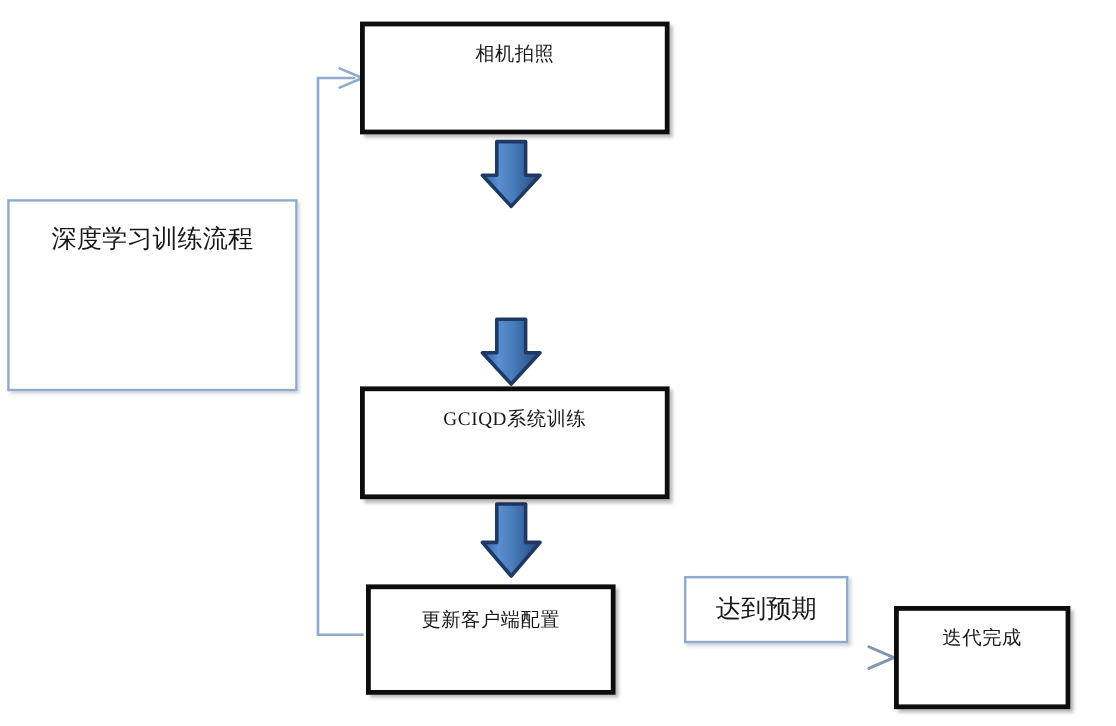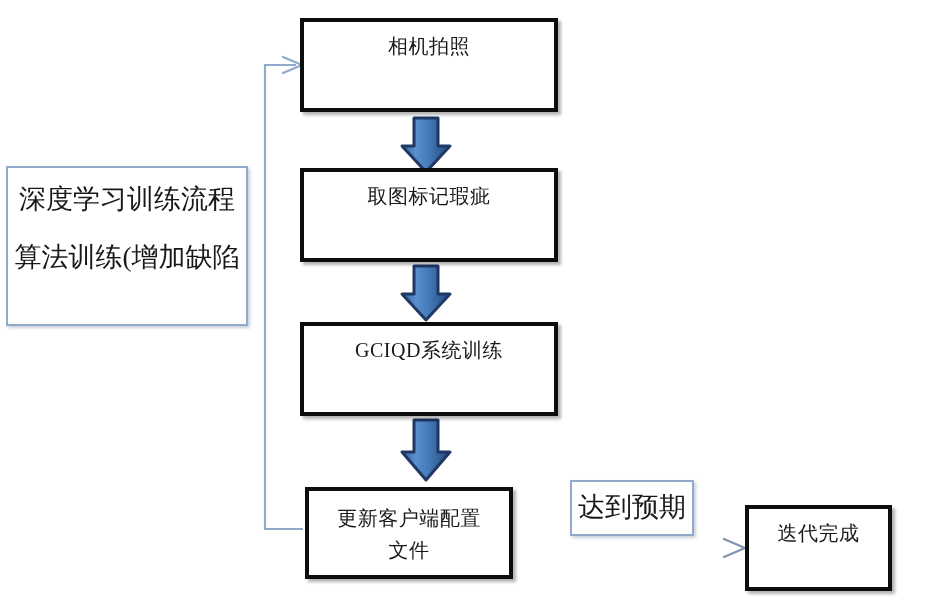--- a/index.html
+++ b/index.html
@@ -25,21 +25,21 @@
     background: #ffffff;
     border: 4px solid #0d0d0d;
     box-shadow: 3px 3px 3px rgba(0,0,0,0.30);
   }
   .proc-box .label {
     position: absolute;
     left: 0;
     right: 0;
     text-align: center;
     color: #18181a;
-    font-size: 20px;
+    font-size: 16px;
     line-height: 30px;
     letter-spacing: 0.5px;
     white-space: pre-line;
   }
   .proc-box.align-top .label { top: 9px; }
   .proc-box.align-mid  .label { top: 14px; }
 
   
   .note-box {
     position: absolute;
@@ -47,21 +47,21 @@
     background: #ffffff;
     border: 2px solid #8faacb;
     box-shadow: 2px 2px 3px rgba(100,120,150,0.35);
   }
   .note-box .label {
     position: absolute;
     left: 0;
     right: 0;
     text-align: center;
     color: #18181a;
-    font-size: 27px;
+    font-size: 21px;
     line-height: 34px;
     white-space: pre-line;
   }
 
   
   #arrow-layer {
     position: absolute;
     left: 0;
     top: 0;
     width: 930px;
@@ -106,41 +106,36 @@
     </g>
 
     <g>
       <path d="M 512 548 L 742 548" fill="none" stroke="url(#lineGrad)" stroke-width="2.4"></path>
       <path d="M 724 539 L 745 548 L 724 557" fill="none" stroke="#8295ae" stroke-width="2.4" stroke-linecap="round" stroke-linejoin="round"></path>
     </g>
   </svg>
 
   <div class="note-box" id="info-panel" style="left:6px; top:166px; width:242px; height:160px;">
     <div class="label" style="top:14px;">深度学习训练流程</div>
-    <div class="label" style="top:72px;">算法训练(增加缺陷</div>
   </div>
 
   <div class="proc-box align-top" style="left:300px; top:18px; width:258px; height:94px;">
     <div class="label">相机拍照</div>
   </div>
 
-  <div class="proc-box align-top" style="left:300px; top:168px; width:258px; height:94px;">
-    <div class="label">取图标记瑕疵</div>
-  </div>
 
   <div class="proc-box align-top" style="left:300px; top:322px; width:258px; height:94px;padding-left:36px;">
     <div class="label">GCIQD系统训练</div>
   </div>
 
   <div class="proc-box align-mid" style="left:305px; top:487px; width:208px; height:92px;">
     <div class="label" style="top:12px;">更新客户端配置</div>
-    <div class="label" style="top:44px;">文件</div>
   </div>
 
-  <div class="note-box" style="left:570px; top:480px; width:124px; height:56px;">
+  <div class="note-box" style="left:570px; top:480px; width:137px; height:56px;">
     <div class="label" style="top:8px;">达到预期</div>
   </div>
 
   <div class="proc-box align-top" style="left:745px; top:505px; width:147px; height:86px;">
     <div class="label">迭代完成</div>
   </div>
 
 </div>
 
 </body></html>

